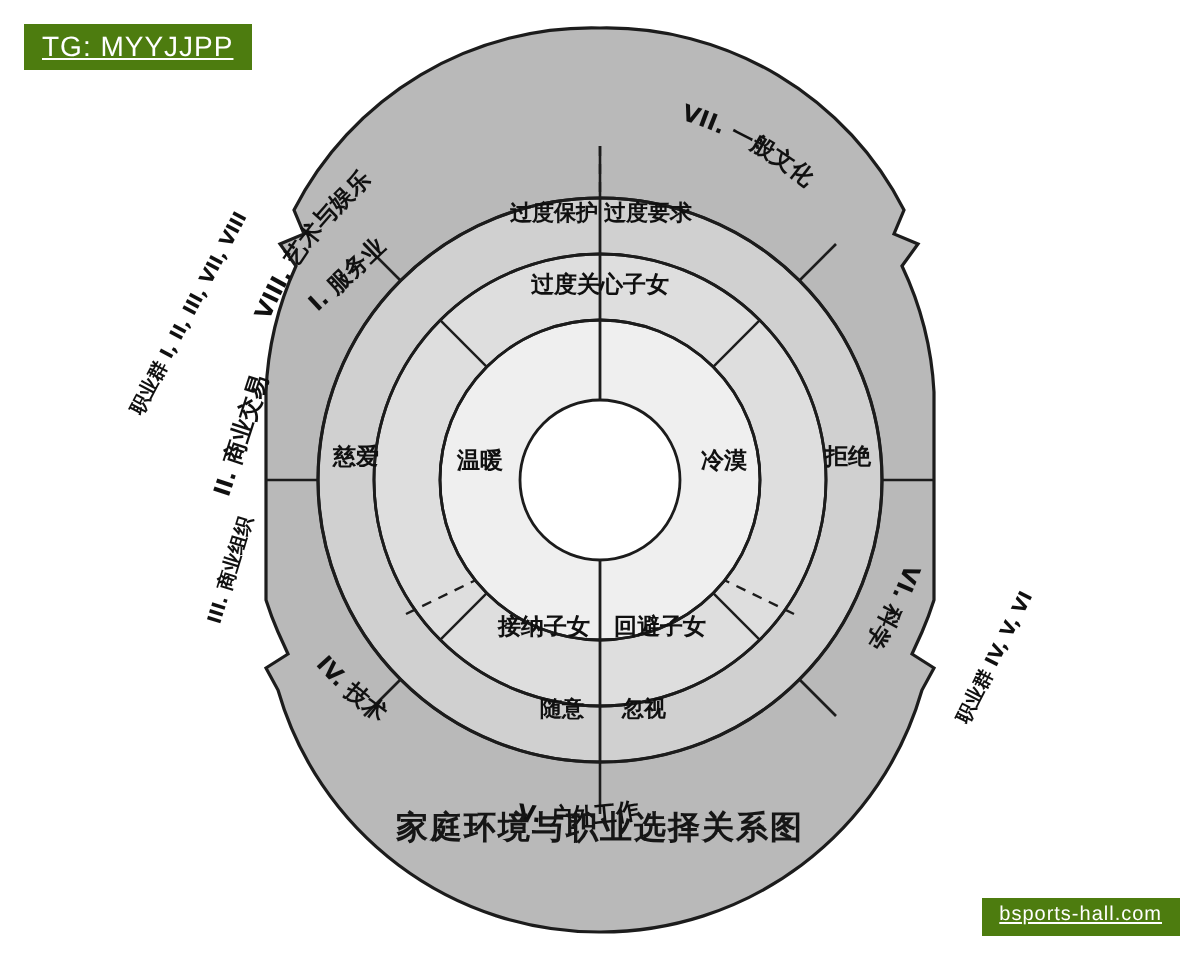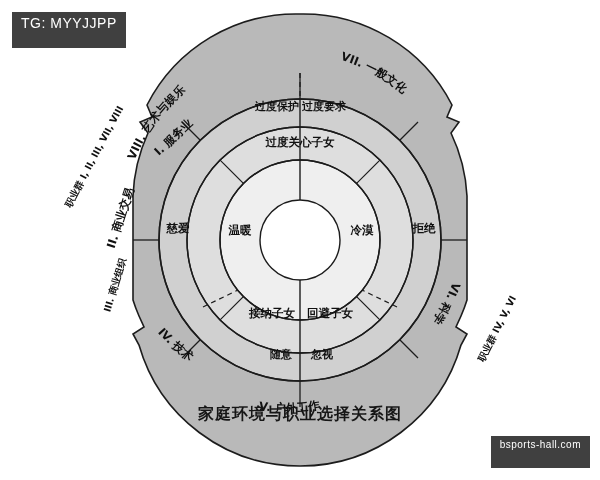--- a/index.html
+++ b/index.html
@@ -6,28 +6,29 @@
   body{
     width:600px;height:480px;
     background:#ffffff;
     font-family:"DejaVu Sans","Liberation Sans",sans-serif;
     position:relative;overflow:hidden;
   }
   #stage{position:absolute;inset:0;}
 
   .watermark{
     position:absolute;
-    background:#404040;
+    background:#4d7c0f;
     color:#ffffff;
     font-family:"Liberation Sans","DejaVu Sans",sans-serif;
     font-size:14px;
     letter-spacing:.5px;
-    padding:4px 9px 18px 9px;
+    padding:4px 9px 5px 9px;
     white-space:nowrap;
     line-height:1;
+    text-decoration:underline;
   }
   .wm-topleft{ left:12px; top:12px; }
   .wm-bottomright{ right:10px; bottom:12px; font-size:10px;}
 
   .caption{
     position:absolute;
     left:0;right:0;
     top:404px;
     text-align:center;
     font-family:"DejaVu Serif","Liberation Serif",serif;

